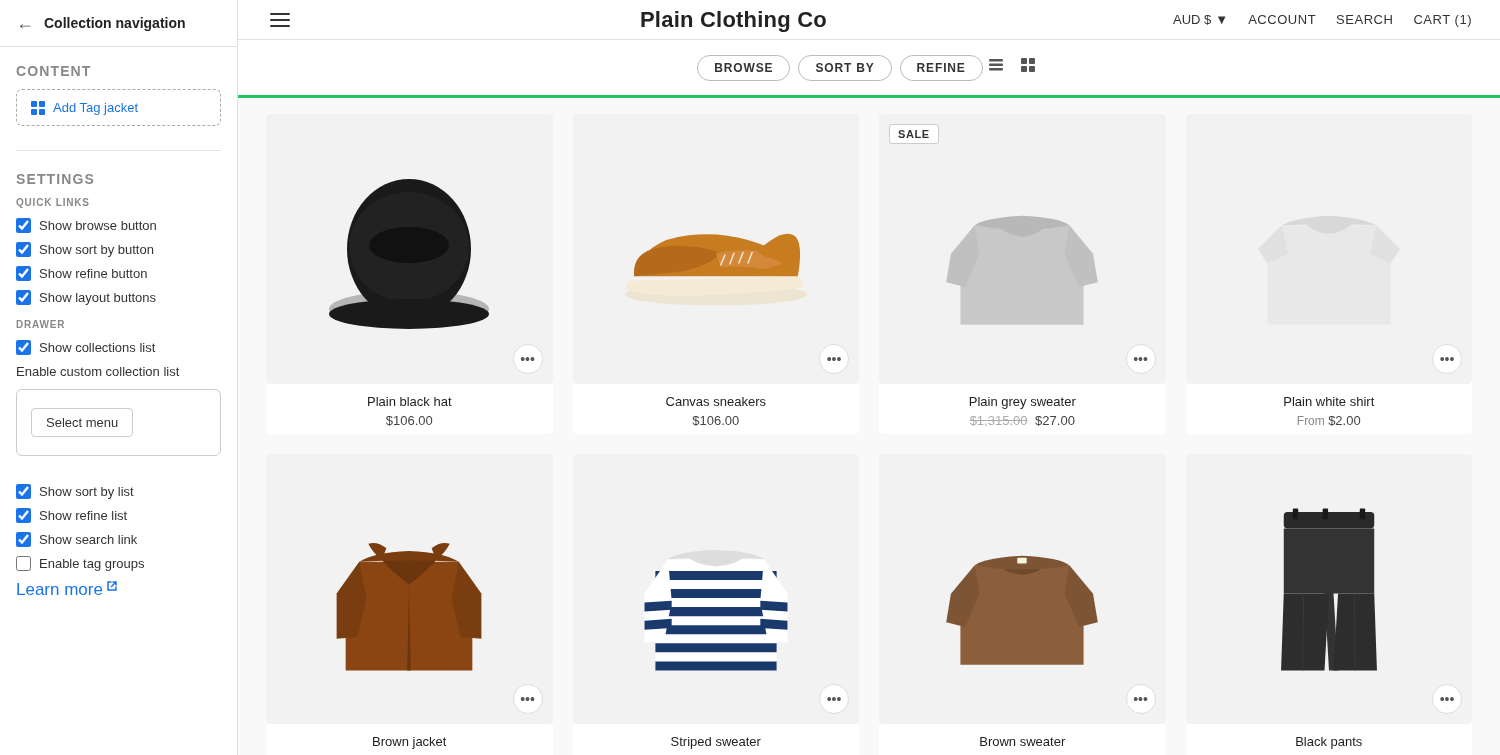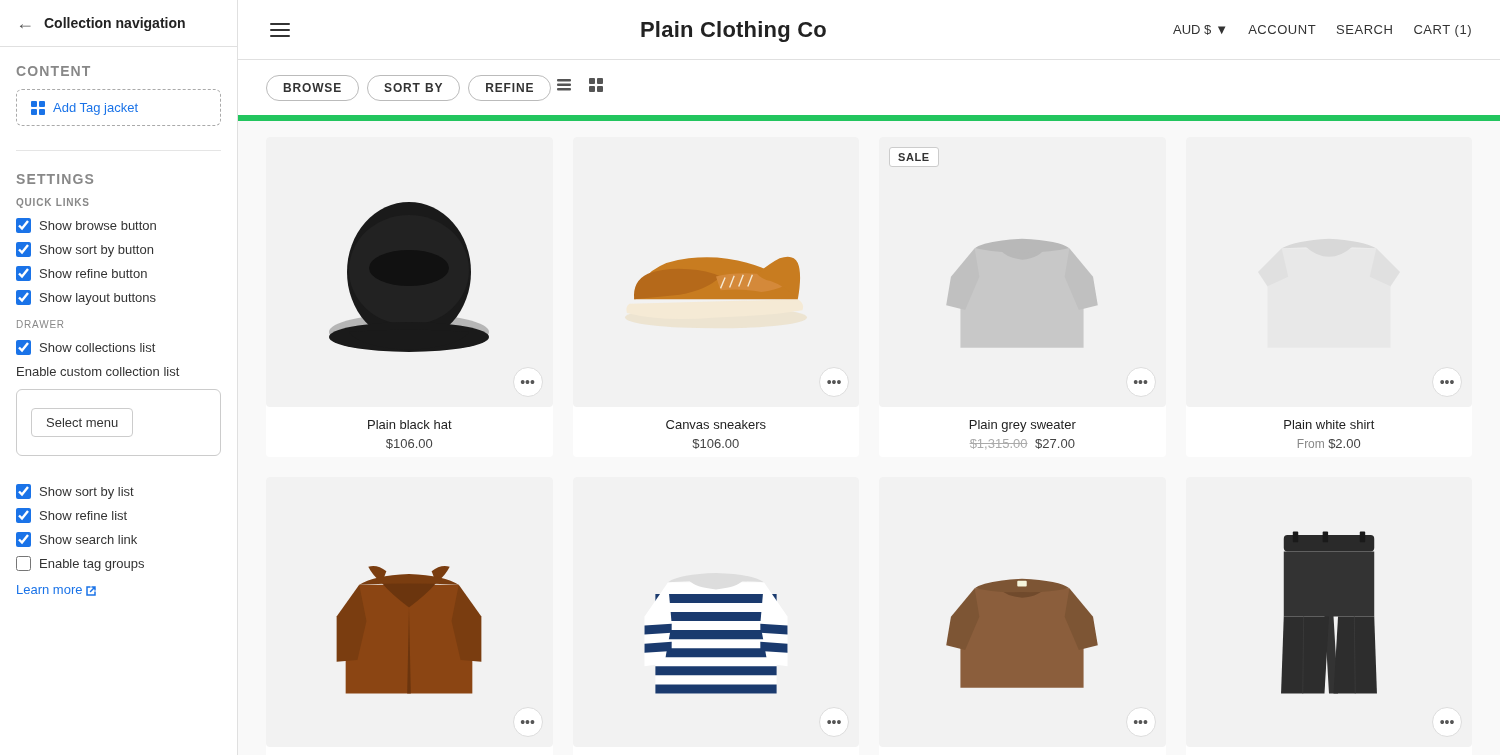--- a/index.html
+++ b/index.html
@@ -98,21 +98,21 @@
       color: #333;
     }
     .checkbox-row input[type="checkbox"] {
       accent-color: #1a73e8;
       width: 15px;
       height: 15px;
       cursor: pointer;
     }
     .drawer-label {
       font-size: 10px;
-      font-weight: 400;
+      font-weight: 700;
       color: #888;
       letter-spacing: 0.08em;
       margin: 14px 0 10px 0;
       text-transform: uppercase;
     }
     .select-menu-area {
       border: 1px solid #ccc;
       border-radius: 6px;
       padding: 18px 14px;
       margin-bottom: 28px;
@@ -127,44 +127,44 @@
       color: #333;
     }
     .enable-custom-label {
       font-size: 13px;
       color: #333;
       margin-bottom: 10px;
       display: block;
     }
     .learn-more-link {
       color: #1a73e8;
-      font-size: 13px;
+      font-size: 17px;
       text-decoration: none;
       display: inline-flex;
-      align-items: flex-end;
+      align-items: flex-start;
       gap: 3px;
     }
     .learn-more-link svg { width: 12px; height: 12px; }
 
     
     #main {
       flex: 1;
       display: flex;
       flex-direction: column;
       overflow: hidden;
     }
 
     
     #topbar {
       display: flex;
       align-items: center;
       justify-content: space-between;
       border-bottom: 1px solid #e0e0e0;
       padding: 0 28px;
-      height: 60px;
+      height: 40px;
       background: #fff;
     }
     .hamburger {
       display: flex;
       flex-direction: column;
       gap: 4px;
       cursor: pointer;
       background: none;
       border: none;
       padding: 4px;
@@ -204,23 +204,23 @@
       letter-spacing: 0.04em;
       cursor: pointer;
       background: none;
       border: none;
     }
 
     
     #browse-bar {
       display: flex;
       align-items: center;
-      justify-content: flex-start;
+      justify-content: center;
       padding: 12px 28px;
-      border-bottom: 6px solid #22c55e;
+      border-bottom: 3px solid #22c55e;
       background: #fff;
     }
     .browse-buttons {
       display: flex;
       gap: 8px;
     }
     .browse-btn {
       font-size: 12px;
       font-weight: 700;
       letter-spacing: 0.07em;

